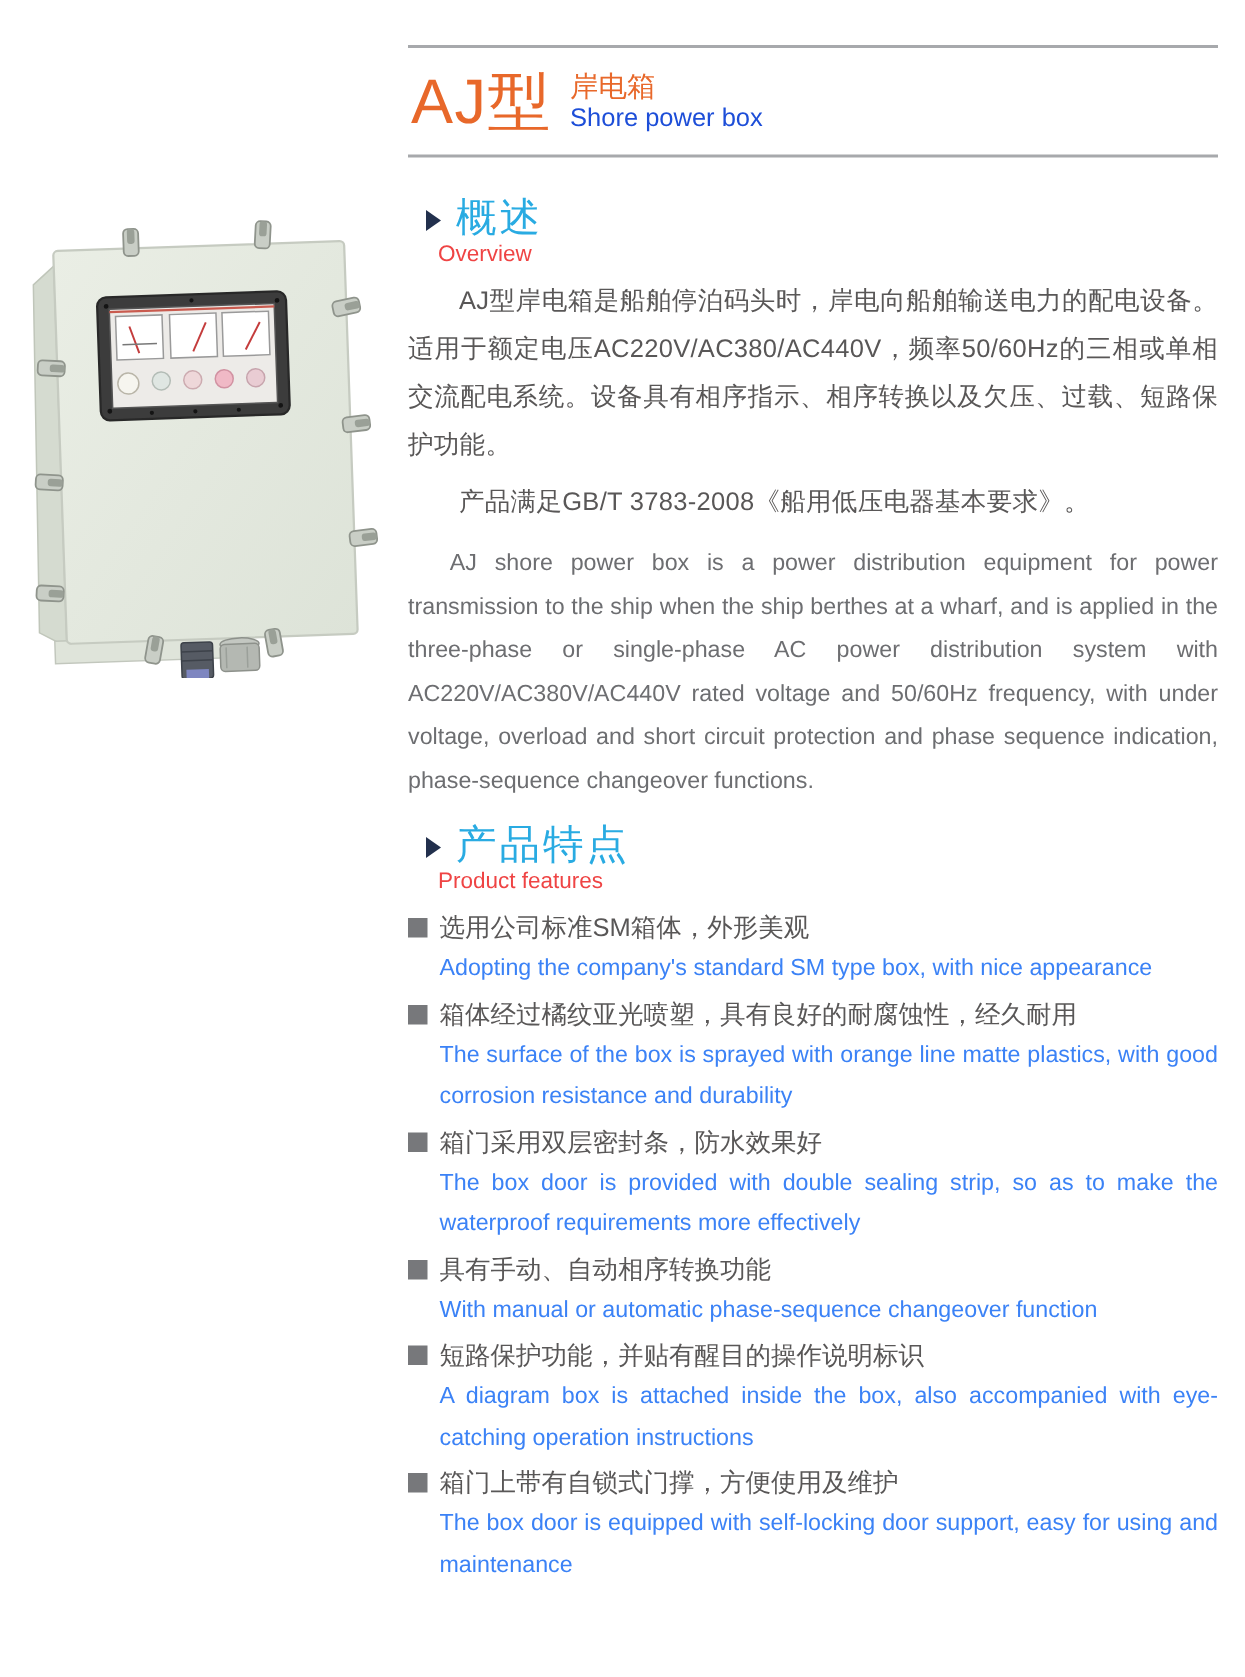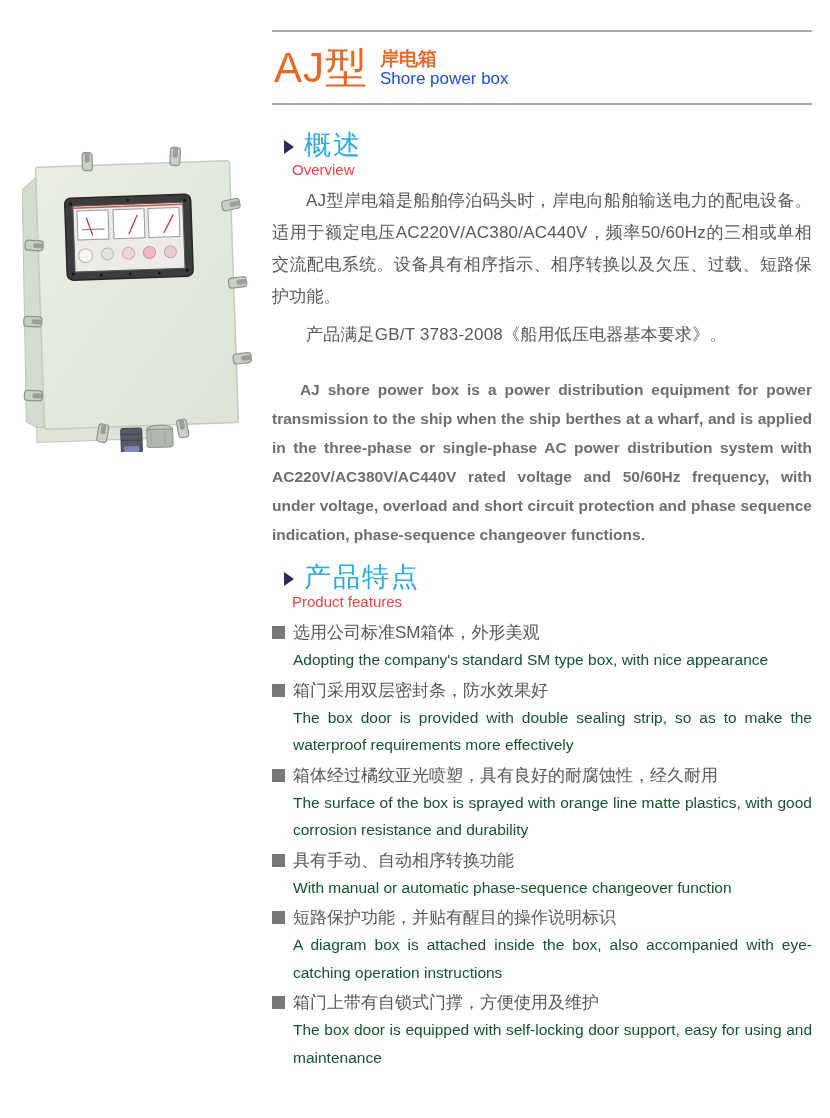--- a/index.html
+++ b/index.html
@@ -8,21 +8,21 @@
     font-family:"Liberation Sans","DejaVu Sans",sans-serif; overflow:hidden;
   }
   .col { position:absolute; left:272px; top:0; width:540px; }
   .hrule { border-top:2px solid #a7a9ac; height:0; }
   .rule-top { margin-top:30px; }
 
   
   .title-row { display:flex; align-items:center; margin:12px 0 11px 2px; }
   .title-model { font-size:42px; line-height:48px; color:#e8682a; letter-spacing:1px; }
   .title-sub { margin-left:12px; line-height:1.12; }
-  .title-cn { font-size:19px; font-weight:bold; color:#e8682a; }
+  .title-cn { font-size:19px; font-weight:normal; color:#e8682a; }
   .title-en { font-size:17px; color:#1d4ed8; }
 
   
   .sec { margin-top:26px; }
   .sec-row { display:flex; align-items:flex-start;margin-left:12px; }
   .tri {
     width:0; height:0; margin-top:9px;
     border-left:10px solid #22304d;
     border-top:7px solid transparent;
     border-bottom:7px solid transparent;
@@ -33,32 +33,32 @@
   
   .cn-para {
     margin:6px 0 0; font-size:17px; line-height:32px; color:#595757;
     text-align:justify; text-indent:2em; letter-spacing:0.2px;
   }
   .cn-para.first { margin-top:6px; }
   .en-para {
     margin:6px 0 0; font-size:15.5px; line-height:29px; color:#6d6e71;
     text-align:justify; text-indent:1.8em;
   }
-  .en-para.lead { margin-top:24px;font-weight:bold; }
+  .en-para.lead { margin-top:10px; }
 
   
   .features { margin-top:14px; }
   .feat-list { margin-top:8px; }
   .feat-item { margin-bottom:3px; }
   .feat-cn { display:flex; align-items:flex-start; font-size:17px; line-height:27px; color:#595757; }
   .sq {
     flex:0 0 auto; width:13px; height:13px; background:#77787b; margin:7px 8px 0 0;
   }
   .feat-en {
-    margin:0 0 0 21px; font-size:15.5px; line-height:27.5px; color:#14532d;
+    margin:0 0 0 21px; font-size:15.5px; line-height:27.5px; color:#3b82f6;
     text-align:justify;
   }
 
   
   .photo { position:absolute; left:10px; top:146px; width:252px; height:306px; }
 </style>
 </head>
 <body>
 
 <div class="page">
@@ -186,31 +186,31 @@
           <div class="feat-cn">
             <span class="sq"></span>
             <span>选用公司标准SM箱体，外形美观</span>
           </div>
           <p class="feat-en">Adopting the company's standard SM type box, with nice appearance</p>
         </div>
 
         <div class="feat-item">
           <div class="feat-cn">
             <span class="sq"></span>
+            <span>箱体经过橘纹亚光喷塑，具有良好的耐腐蚀性，经久耐用</span>
+          </div>
+          <p class="feat-en">The surface of the box is sprayed with orange line matte plastics, with good corrosion resistance and durability</p>
+        </div>
+
+        <div class="feat-item">
+          <div class="feat-cn">
+            <span class="sq"></span>
             <span>箱门采用双层密封条，防水效果好</span>
           </div>
           <p class="feat-en">The box door is provided with double sealing strip, so as to make the waterproof requirements more effectively</p>
-        </div>
-
-        <div class="feat-item">
-          <div class="feat-cn">
-            <span class="sq"></span>
-            <span>箱体经过橘纹亚光喷塑，具有良好的耐腐蚀性，经久耐用</span>
-          </div>
-          <p class="feat-en">The surface of the box is sprayed with orange line matte plastics, with good corrosion resistance and durability</p>
         </div>
 
         <div class="feat-item">
           <div class="feat-cn">
             <span class="sq"></span>
             <span>具有手动、自动相序转换功能</span>
           </div>
           <p class="feat-en">With manual or automatic phase-sequence changeover function</p>
         </div>
 

